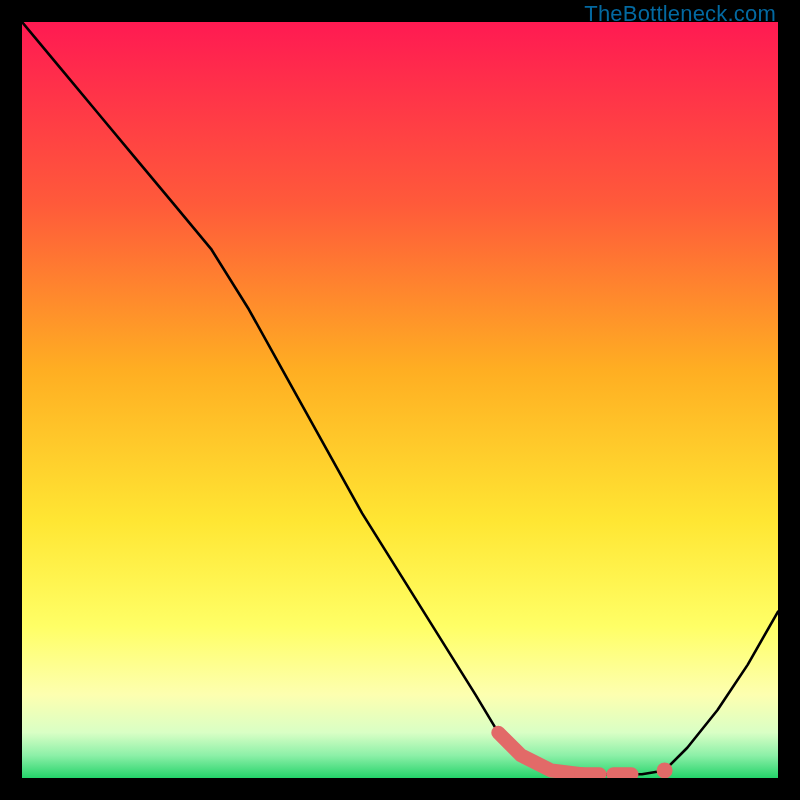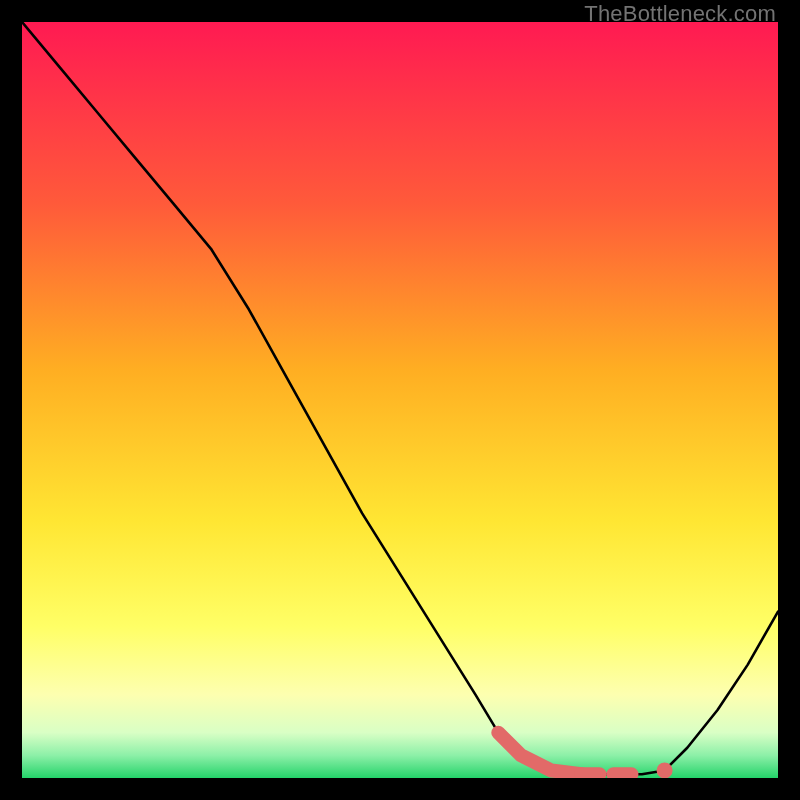--- a/index.html
+++ b/index.html
@@ -23,21 +23,21 @@
     position: absolute;
     left: 0;
     top: 0;
     width: 756px;
     height: 756px;
   }
   .watermark {
     position: absolute;
     top: 1px;
     right: 24px;
-    color: #737373;
+    color: #0369a1;
     font-size: 22px;
     font-weight: 500;
     letter-spacing: 0.2px;
     pointer-events: none;
   }
 </style>
 </head>
 <body>
 
 <div class="frame">

